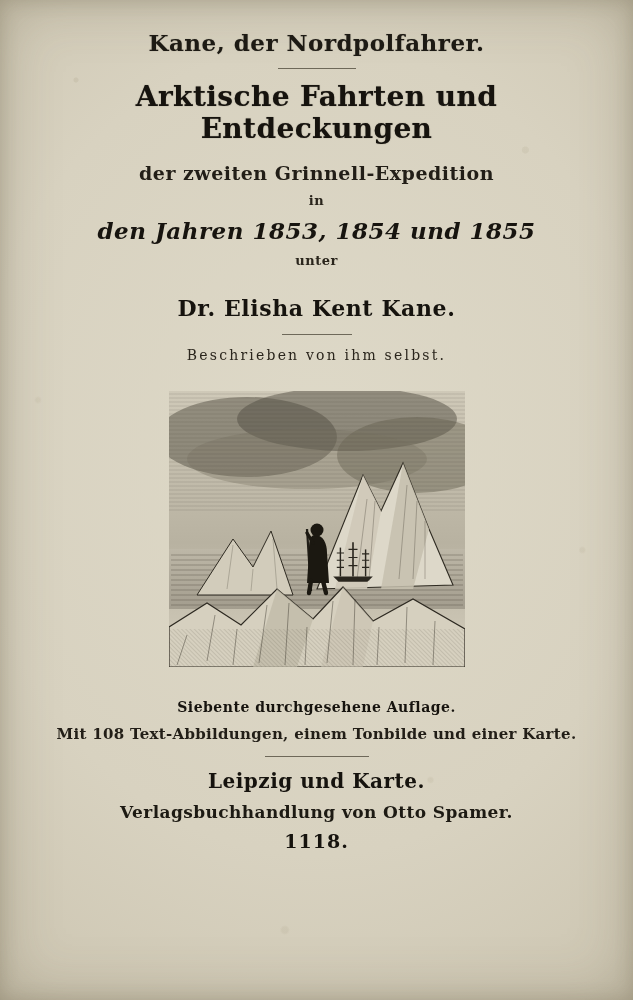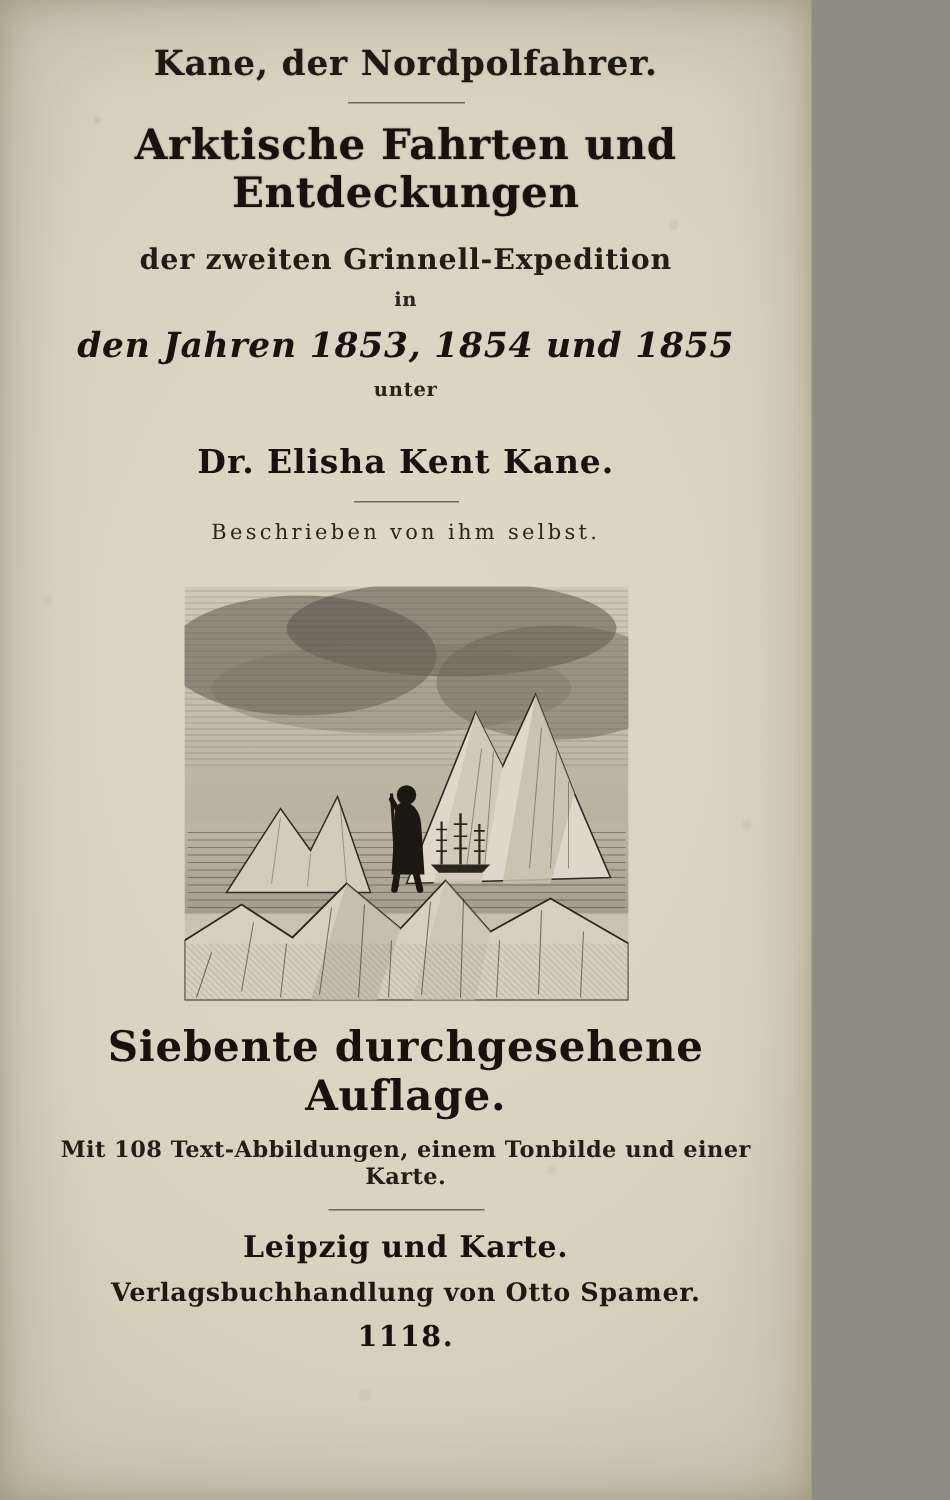--- a/index.html
+++ b/index.html
@@ -10,21 +10,21 @@
   body {
     width: 633px;
     height: 1000px;
     overflow: hidden;
     font-family: "DejaVu Serif", serif;
   }
 
   
   .page {
     position: relative;
-    width: 541px;
+    width: 633px;
     height: 1000px;
     background:
       radial-gradient(ellipse 120% 90% at 50% 45%, #ded9c8 0%, #d8d2c0 45%, #cdc6b2 72%, #bfb8a4 92%, #b0a894 100%);
     overflow: hidden;
   }
   
   .page::before {
     content: "";
     position: absolute;
     inset: 0;
@@ -135,22 +135,22 @@
   .illustration-wrap {
     margin: 26px auto 0 auto;
     width: 300px;
     height: 280px;
     position: relative;
   }
   .illustration-wrap svg { display: block; }
 
   
   .edition {
-    font-size: 28px;
-    margin-top: 12px;
+    font-size: 14px;
+    margin-top: 30px;
     color: #16130e;
   }
   .illus-note {
     font-size: 15px;
     margin-top: 10px;
     color: #221e17;
     letter-spacing: .3px;
   }
 
   .place {

